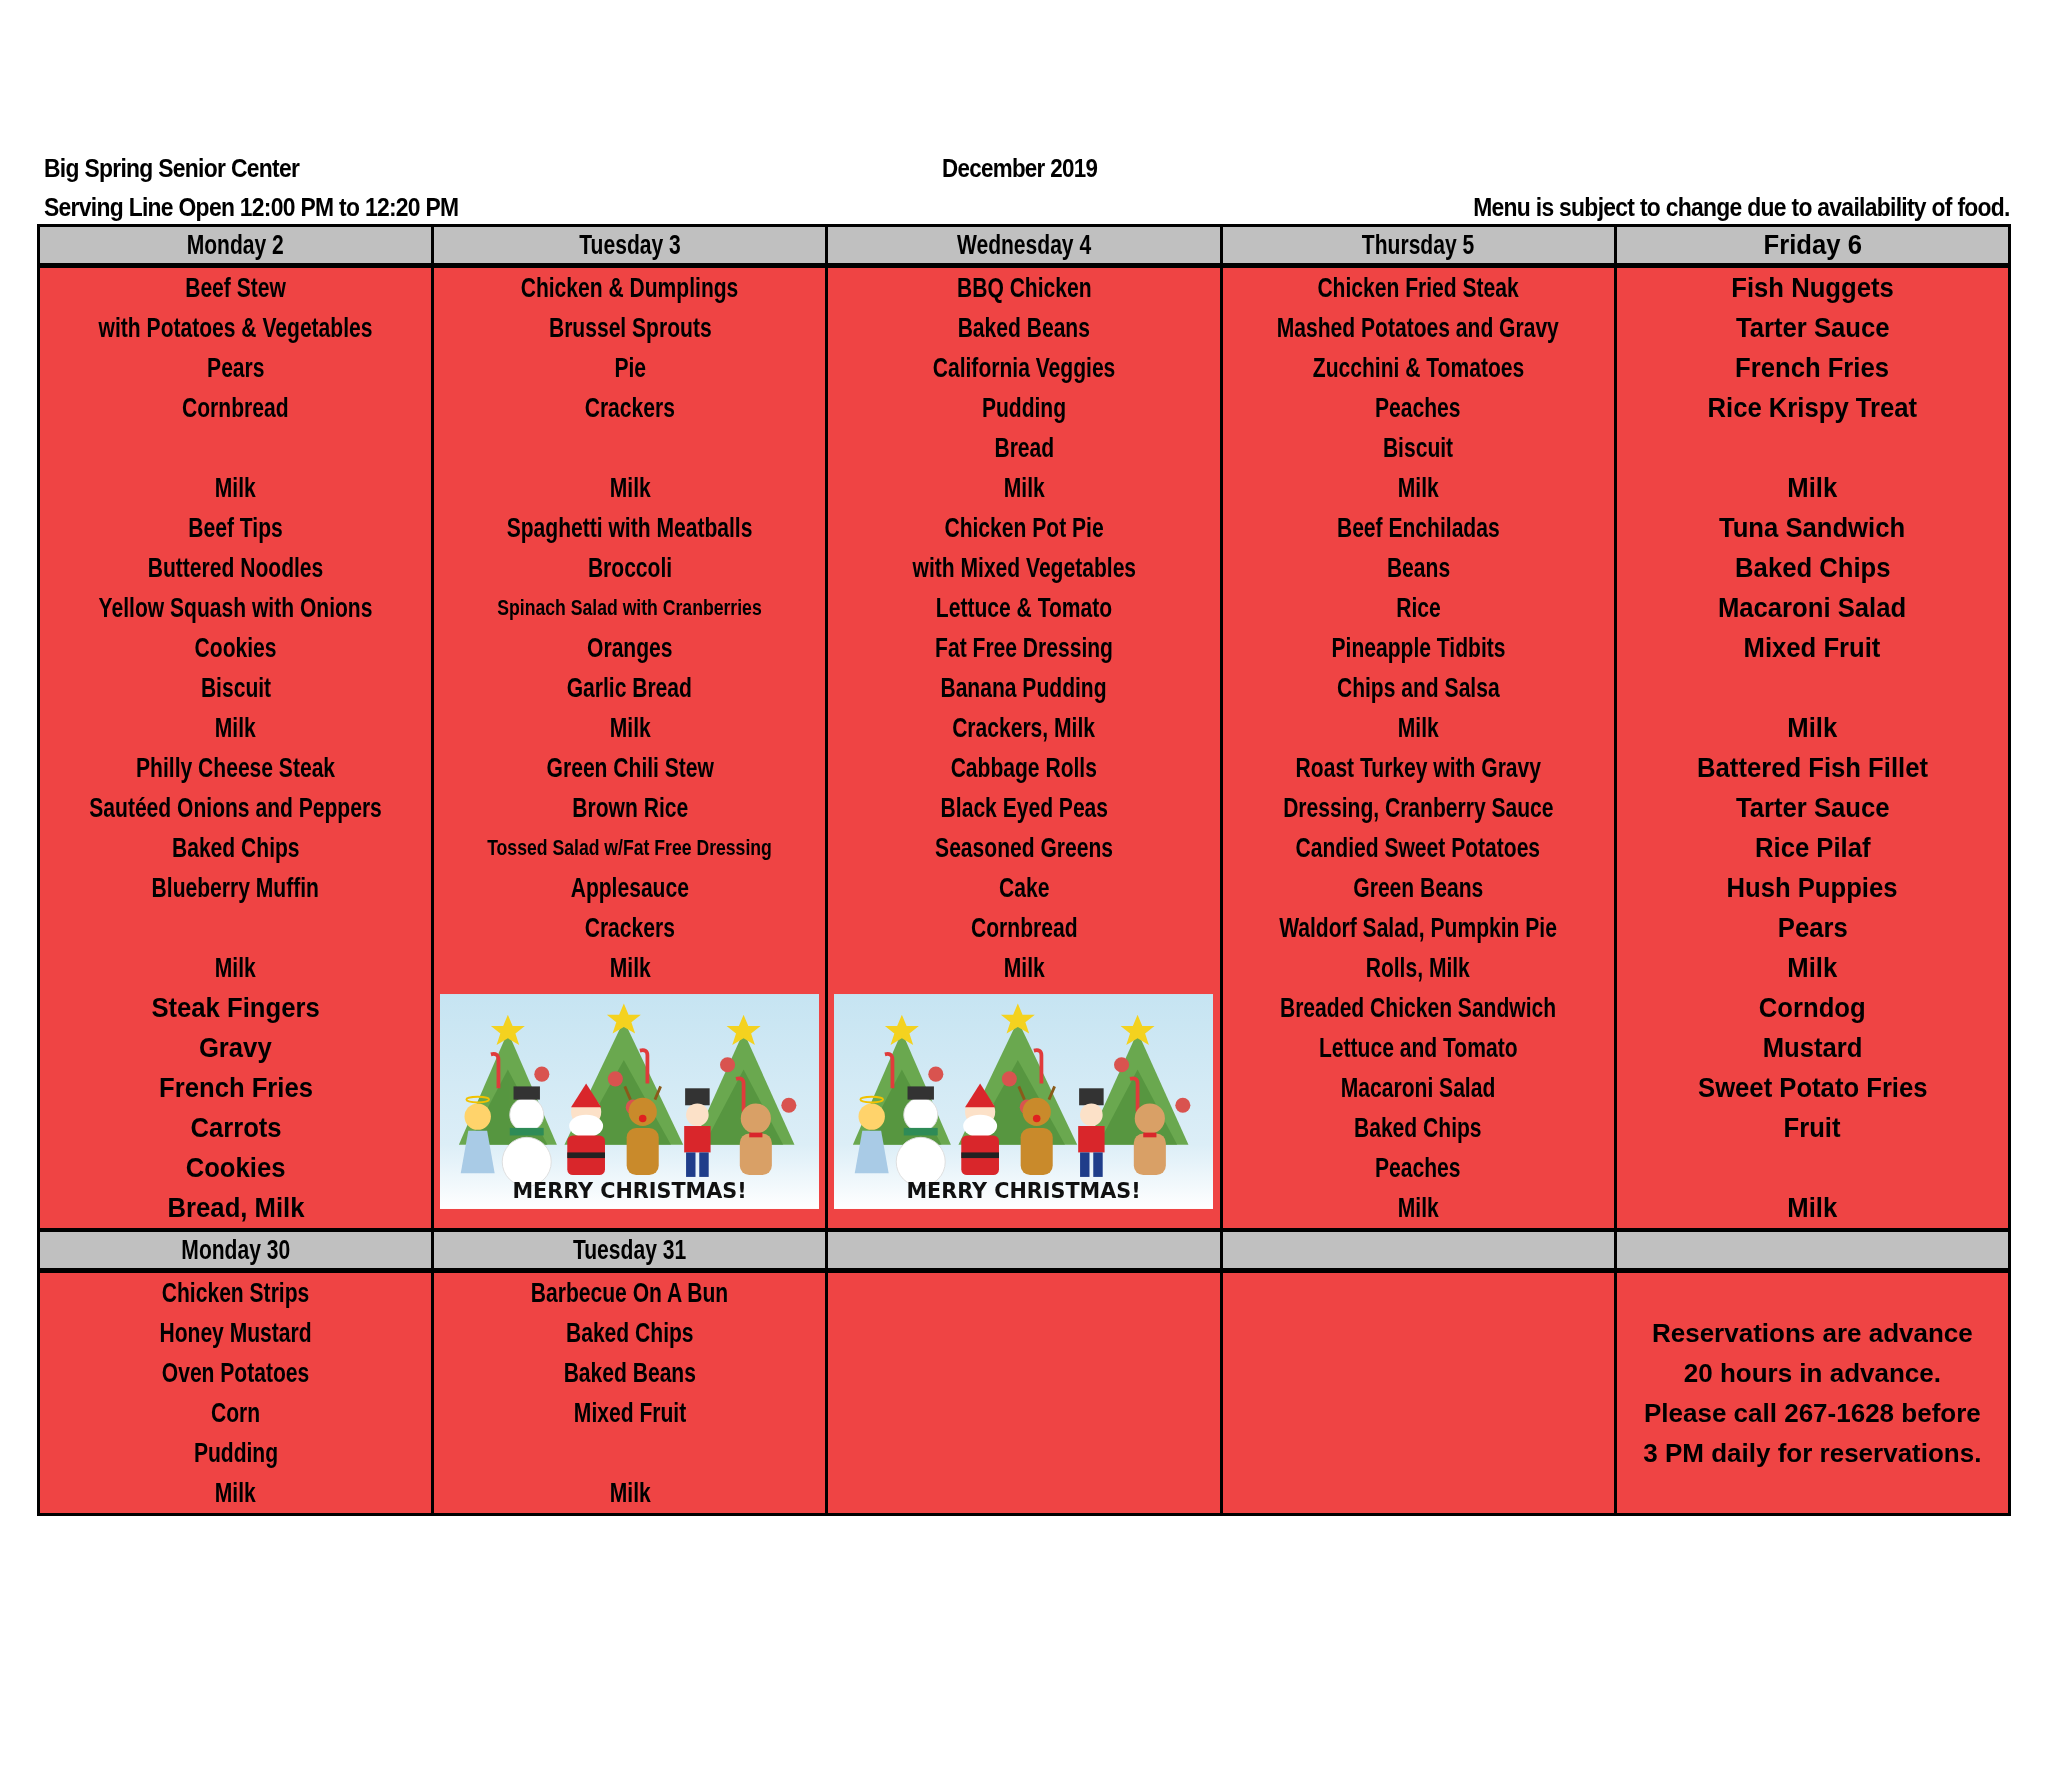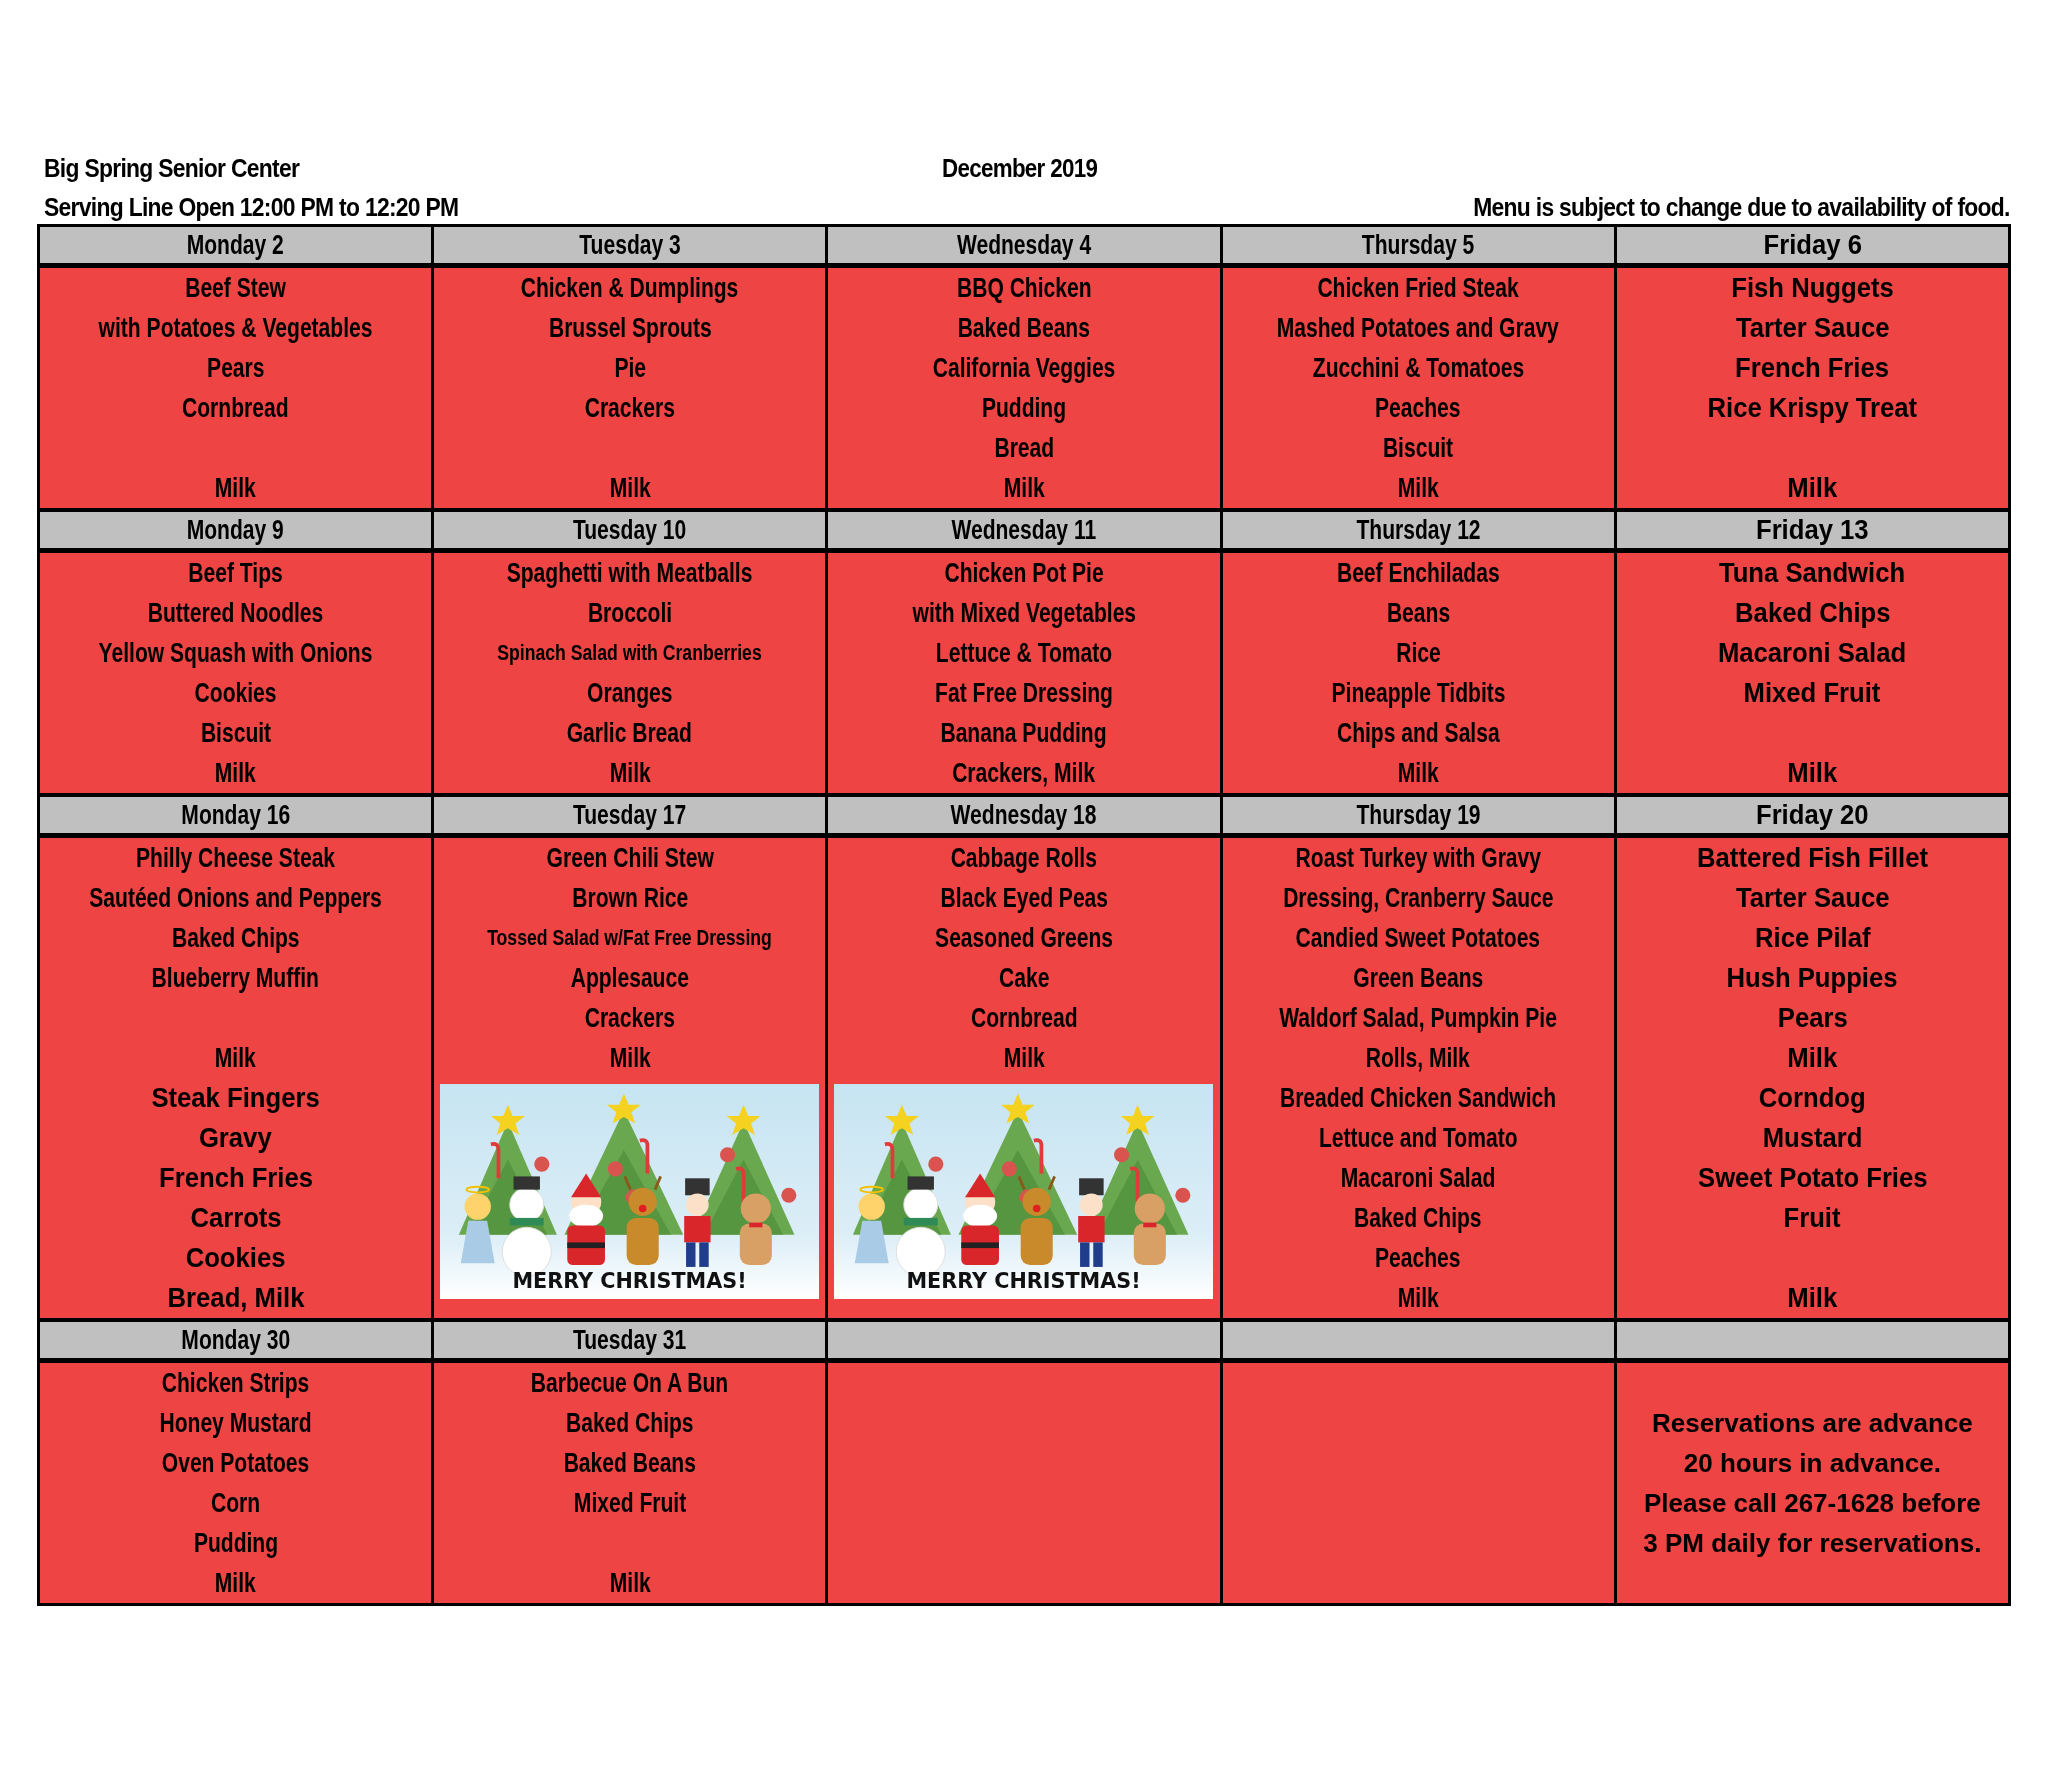--- a/index.html
+++ b/index.html
@@ -124,27 +124,20 @@
         </td>
         <td>
           <div class="line"><span class="wide" style="transform: scaleX(0.95);">Fish Nuggets</span></div>
           <div class="line"><span class="wide" style="transform: scaleX(0.95);">Tarter Sauce</span></div>
           <div class="line"><span class="wide" style="transform: scaleX(0.95);">French Fries</span></div>
           <div class="line"><span class="wide" style="transform: scaleX(0.95);">Rice Krispy Treat</span></div>
           <div class="line"><span class="wide" style="transform: scaleX(0.95);"></span></div>
           <div class="line"><span class="wide" style="transform: scaleX(0.95);">Milk</span></div>
         </td>
       </tr>
-      <tr class="day-header">
-        <td><span class="cond">Monday 9</span></td>
-        <td><span class="cond">Tuesday 10</span></td>
-        <td><span class="cond">Wednesday 11</span></td>
-        <td><span class="cond">Thursday 12</span></td>
-        <td><span class="wide" style="transform: scaleX(0.95);">Friday 13</span></td>
-      </tr>
       <tr class="day-body">
         <td>
           <div class="line"><span class="cond">Beef Tips</span></div>
           <div class="line"><span class="cond">Buttered Noodles</span></div>
           <div class="line"><span class="cond">Yellow Squash with Onions</span></div>
           <div class="line"><span class="cond">Cookies</span></div>
           <div class="line"><span class="cond">Biscuit</span></div>
           <div class="line"><span class="cond">Milk</span></div>
         </td>
         <td>
@@ -172,27 +165,20 @@
           <div class="line"><span class="cond">Milk</span></div>
         </td>
         <td>
           <div class="line"><span class="wide" style="transform: scaleX(0.95);">Tuna Sandwich</span></div>
           <div class="line"><span class="wide" style="transform: scaleX(0.95);">Baked Chips</span></div>
           <div class="line"><span class="wide" style="transform: scaleX(0.95);">Macaroni Salad</span></div>
           <div class="line"><span class="wide" style="transform: scaleX(0.95);">Mixed Fruit</span></div>
           <div class="line"><span class="wide" style="transform: scaleX(0.95);"></span></div>
           <div class="line"><span class="wide" style="transform: scaleX(0.95);">Milk</span></div>
         </td>
-      </tr>
-      <tr class="day-header">
-        <td><span class="cond">Monday 16</span></td>
-        <td><span class="cond">Tuesday 17</span></td>
-        <td><span class="cond">Wednesday 18</span></td>
-        <td><span class="cond">Thursday 19</span></td>
-        <td><span class="wide" style="transform: scaleX(0.95);">Friday 20</span></td>
       </tr>
       <tr class="day-body">
         <td>
           <div class="line"><span class="cond">Philly Cheese Steak</span></div>
           <div class="line"><span class="cond">Sautéed Onions and Peppers</span></div>
           <div class="line"><span class="cond">Baked Chips</span></div>
           <div class="line"><span class="cond">Blueberry Muffin</span></div>
           <div class="line"><span class="cond"></span></div>
           <div class="line"><span class="cond">Milk</span></div>
         </td>

